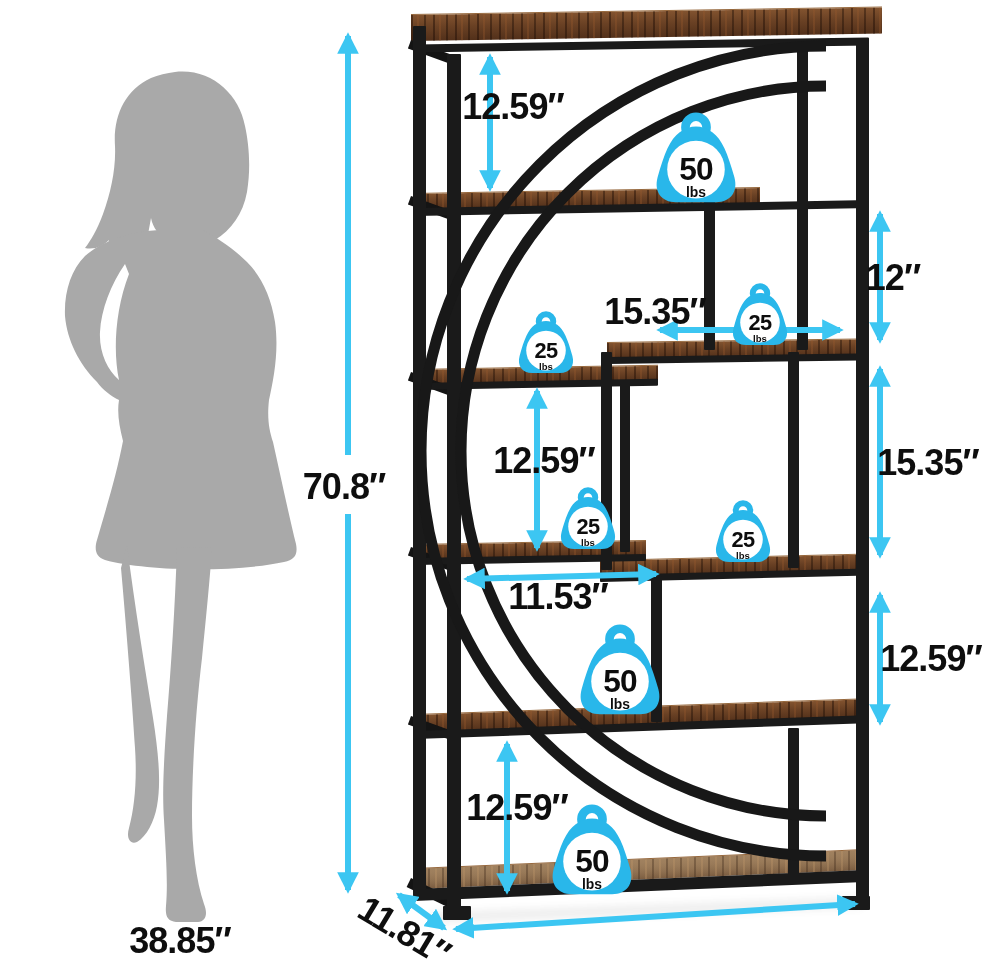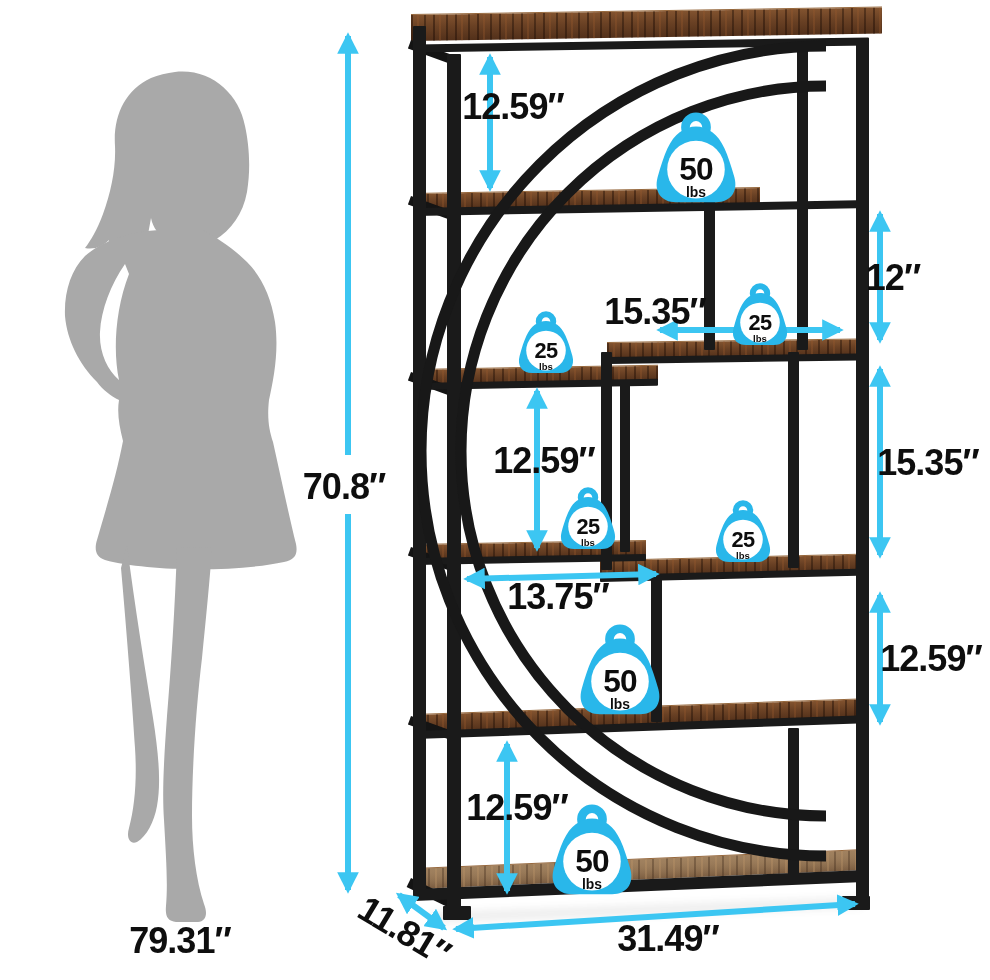--- a/index.html
+++ b/index.html
@@ -219,21 +219,20 @@
       <text class="num" x="50" y="71">50</text>
       <text class="unit" x="50" y="89">lbs</text>
     </svg>
   </div>
 
   <div class="dim" style="left:513px;top:107px;">12.59″</div>
   <div class="dim" style="left:893px;top:278px;">12″</div>
   <div class="dim" style="left:655px;top:312px;">15.35″</div>
   <div class="dim" style="left:928px;top:463px;">15.35″</div>
   <div class="dim" style="left:544px;top:461px;">12.59″</div>
-  <div class="dim" style="left:558px;top:597px;">13.75″</div>
+  <div class="dim" style="left:558px;top:597px;">11.53″</div>
   <div class="dim" style="left:931px;top:659px;">12.59″</div>
   <div class="dim" style="left:517px;top:808px;">12.59″</div>
   <div class="dim big" style="left:344px;top:487px;">70.8″</div>
-  <div class="dim big" style="left:180px;top:941px;">79.31″</div>
+  <div class="dim big" style="left:180px;top:941px;">38.85″</div>
   <div class="dim big rot" style="left:404px;top:931px;">11.81″</div>
-  <div class="dim big" style="left:668px;top:939px;">31.49″</div>
 
 </div>
 
 </body></html>

